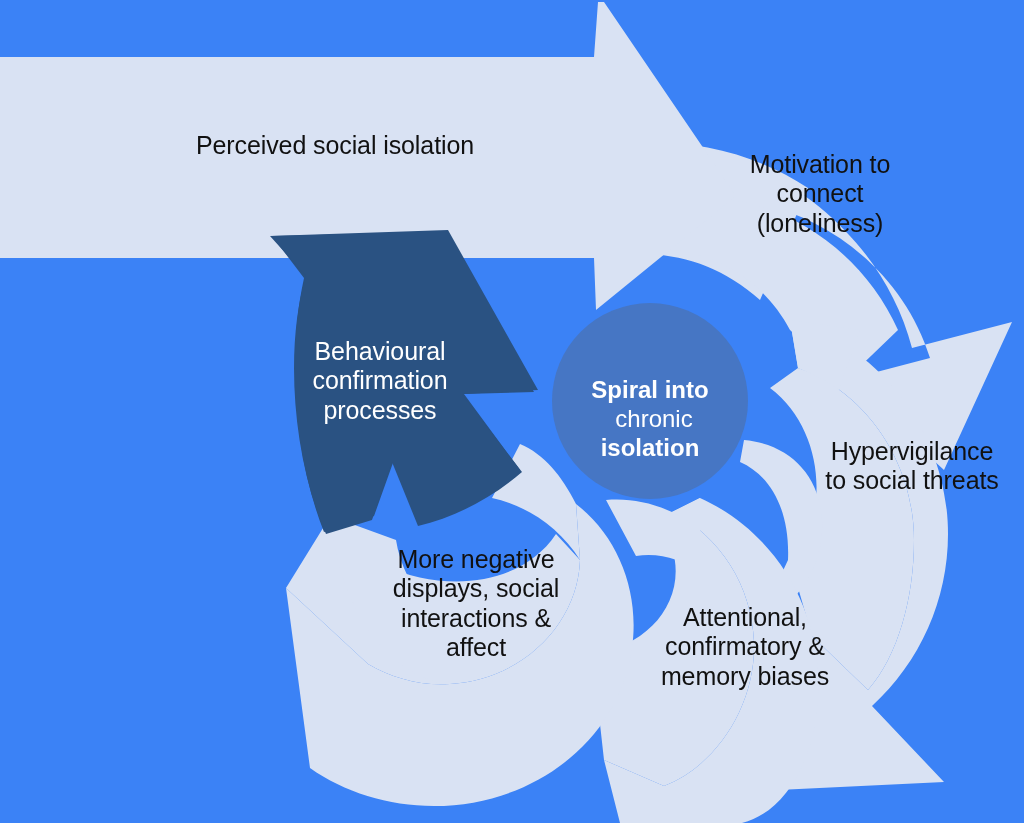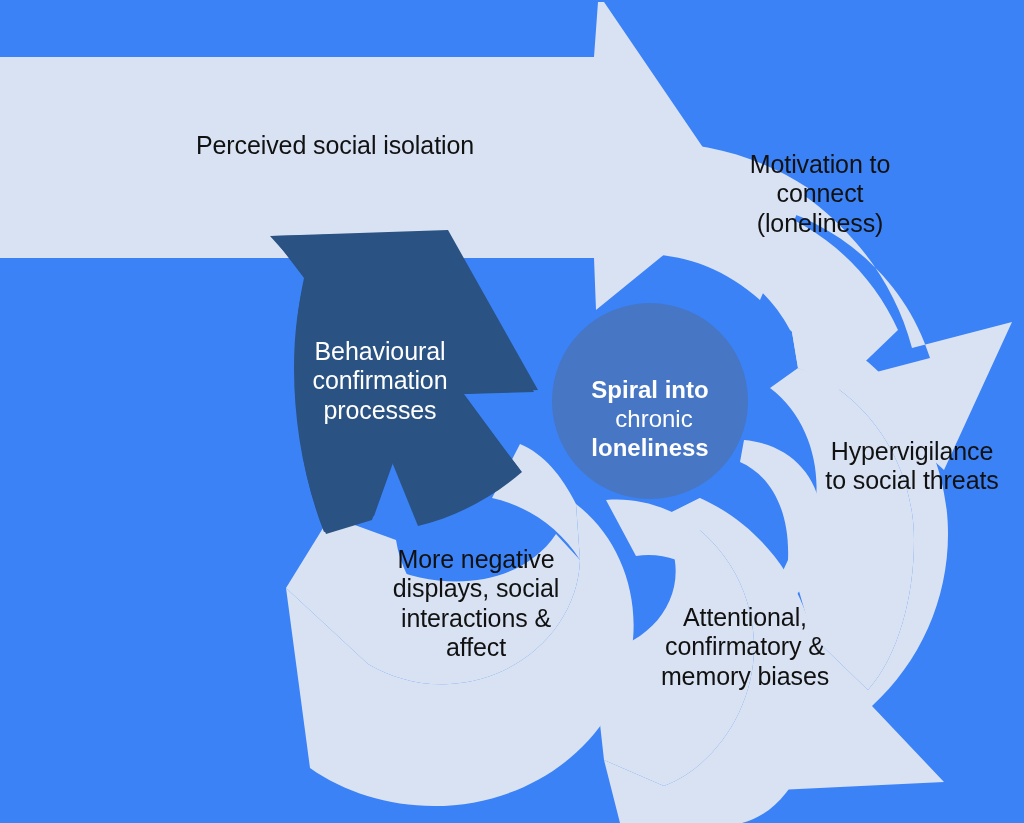--- a/index.html
+++ b/index.html
@@ -190,16 +190,16 @@
 confirmatory &amp;
 memory biases</div>
 
   <div class="lbl lbl-dark" style="left:290px; top:337px; width:180px;">Behavioural
 confirmation
 processes</div>
 
   <div class="hub-text" style="left:553px; top:363px; width:194px;margin-top:13px;">
     <span class="b">Spiral into</span>
     <span class="n">chronic</span>
-    <span class="b">loneliness</span>
+    <span class="b">isolation</span>
   </div>
 
 </div>
 
 </body></html>

